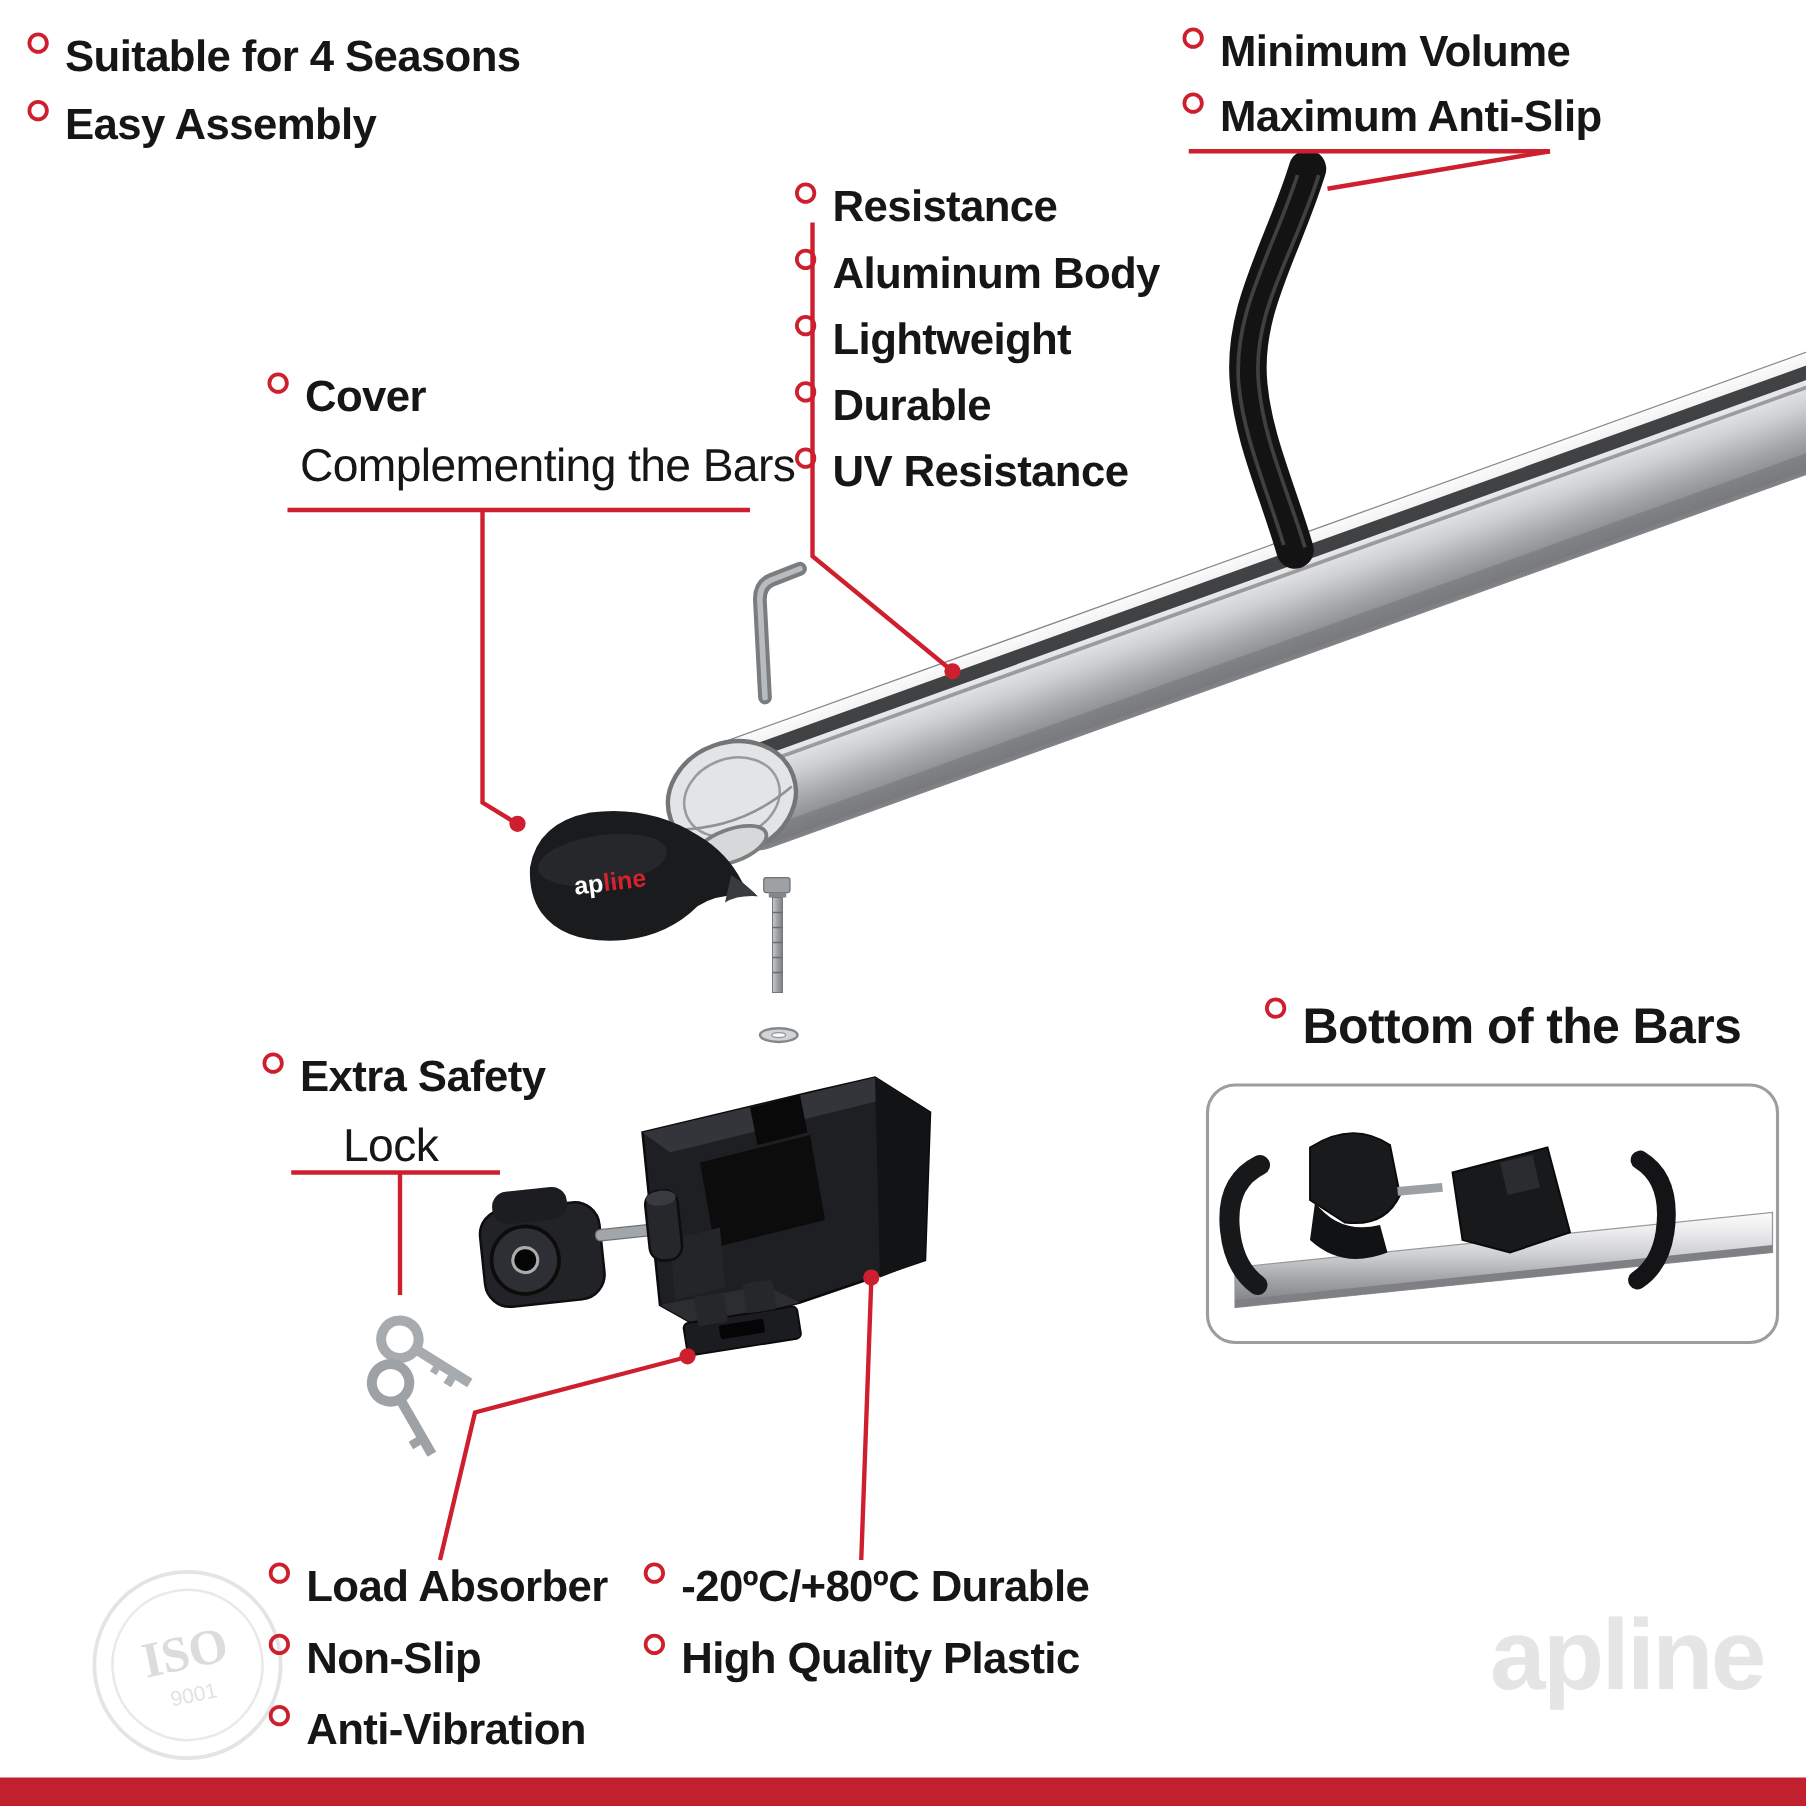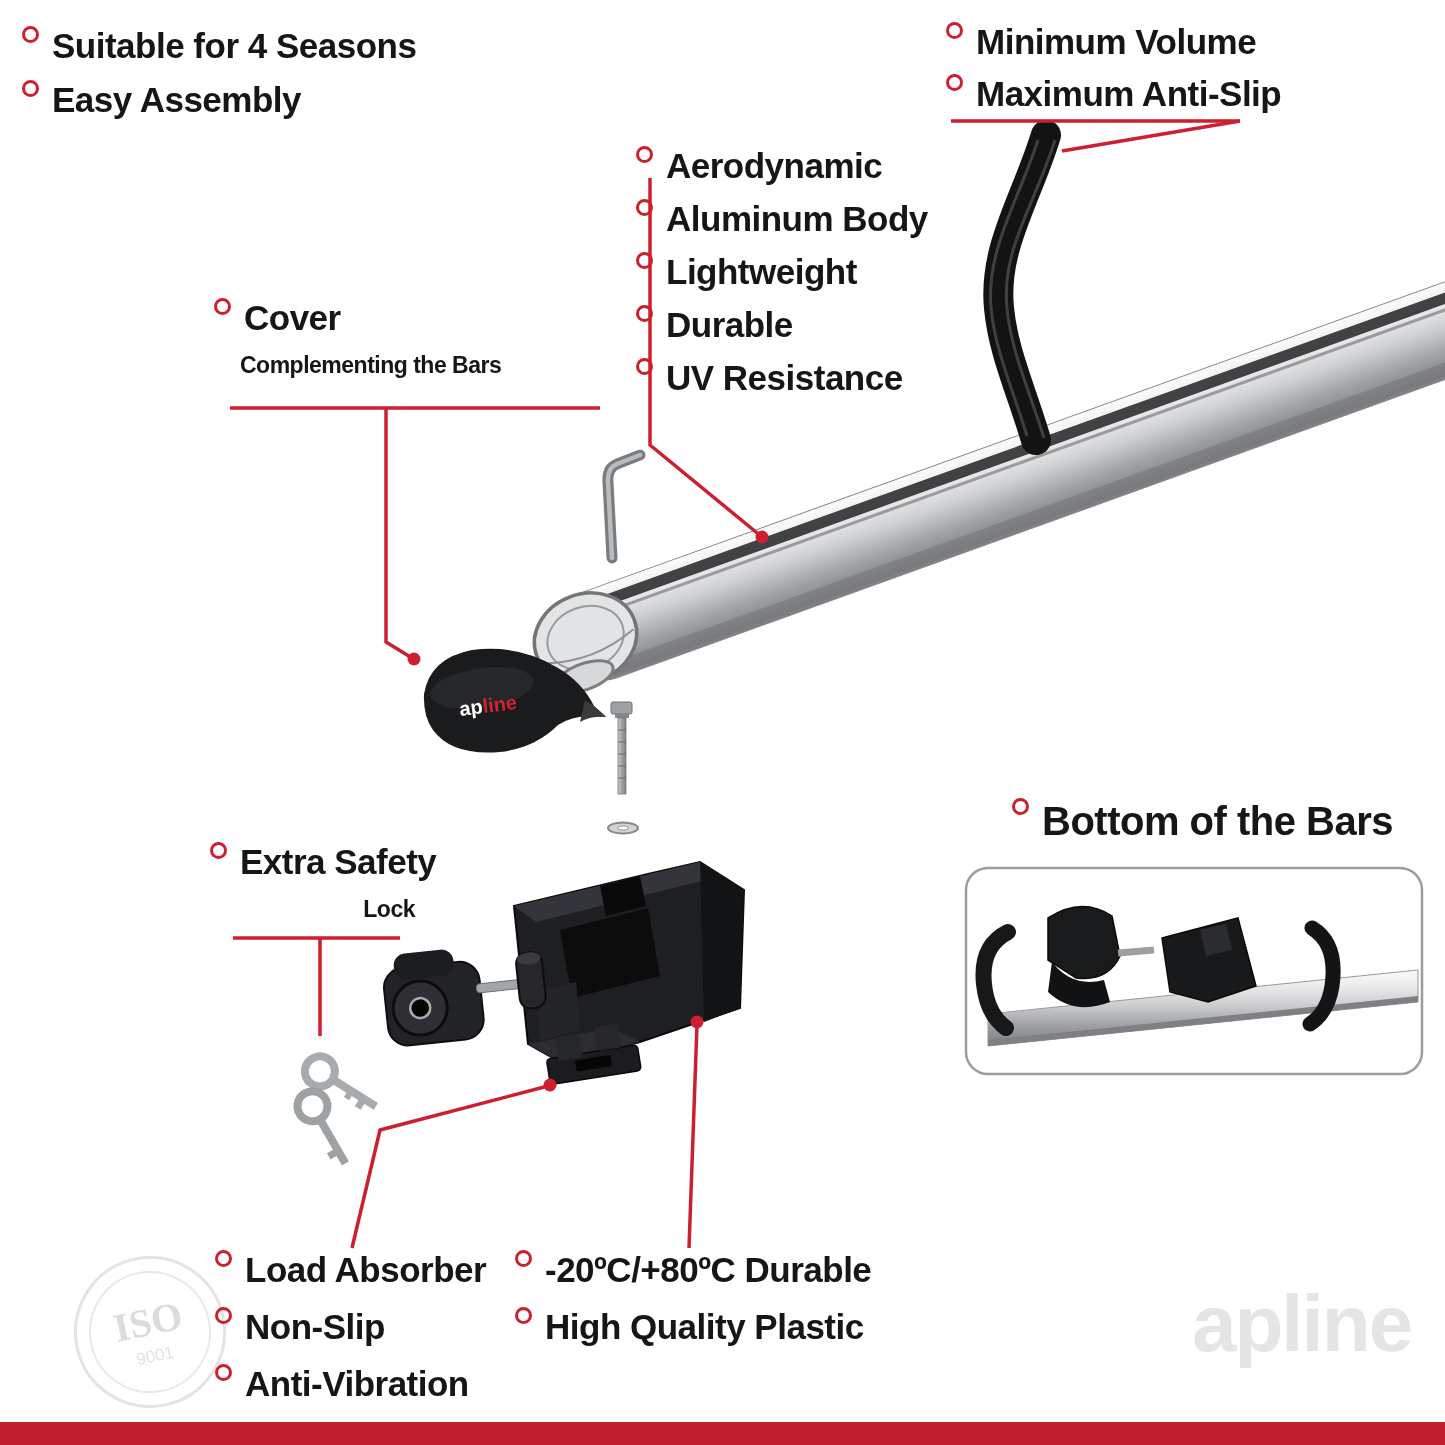--- a/index.html
+++ b/index.html
@@ -4,22 +4,22 @@
 <style>
   :root{ --red:#ce1f2e; --ink:#161616; }
   html,body{margin:0;padding:0;background:#fff;}
   .canvas{position:relative;width:1445px;height:1445px;background:#ffffff;overflow:hidden;
           font-family:"Liberation Sans",sans-serif;color:var(--ink);}
   .art{position:absolute;left:0;top:0;z-index:1;}
   .lbl{position:absolute;display:flex;align-items:flex-start;gap:13px;
        font-size:35px;font-weight:600;letter-spacing:-0.5px;white-space:nowrap;z-index:3;line-height:1.15;}
   .lbl.big{font-size:40px;}
   .bullet{flex:0 0 auto;width:11px;height:11px;border:3.5px solid var(--red);border-radius:50%;background:transparent;}
-  .plain{position:absolute;font-size:23px;font-weight:700;letter-spacing:-0.5px;white-space:nowrap;z-index:3;line-height:1.15;}
-  .centered{text-align:right;}
+  .plain{position:absolute;font-size:37px;font-weight:400;letter-spacing:-0.5px;white-space:nowrap;z-index:3;line-height:1.15;}
+  .centered{text-align:center;}
   .watermark-brand{position:absolute;left:1192px;top:1278px;font-size:80px;font-weight:800;
        letter-spacing:-2px;color:#e5e5e6;z-index:2;}
   .iso-stamp{position:absolute;left:74px;top:1256px;width:146px;height:146px;border:3px solid #e4e4e5;
        border-radius:50%;display:flex;flex-direction:column;align-items:center;justify-content:center;
        transform:rotate(-12deg);z-index:2;color:#dedede;}
   .iso-stamp .inner{width:118px;height:118px;border:2px solid #e9e9ea;border-radius:50%;
        display:flex;flex-direction:column;align-items:center;justify-content:center;}
   .iso-stamp .iso{font-family:"Liberation Serif",serif;font-size:40px;font-weight:700;color:#dcdcdd;}
   .iso-stamp .num{font-size:17px;color:#e2e2e3;margin-top:2px;}
   .footer-bar{position:absolute;left:0;bottom:0;width:1445px;height:23px;background:#c1202f;z-index:4;}
@@ -178,21 +178,21 @@
   </div>
 
   <div class="lbl" style="left:214px;top:298px">
     <span class="bullet"></span>
     <span>Cover</span>
   </div>
   <div class="plain" style="left:240px;top:352px">Complementing the Bars</div>
 
   <div class="lbl" style="left:636px;top:146px">
     <span class="bullet"></span>
-    <span>Aerodynamic</span>
+    <span>Resistance</span>
   </div>
   <div class="lbl" style="left:636px;top:199px">
     <span class="bullet"></span>
     <span>Aluminum Body</span>
   </div>
   <div class="lbl" style="left:636px;top:252px">
     <span class="bullet"></span>
     <span>Lightweight</span>
   </div>
   <div class="lbl" style="left:636px;top:305px">

